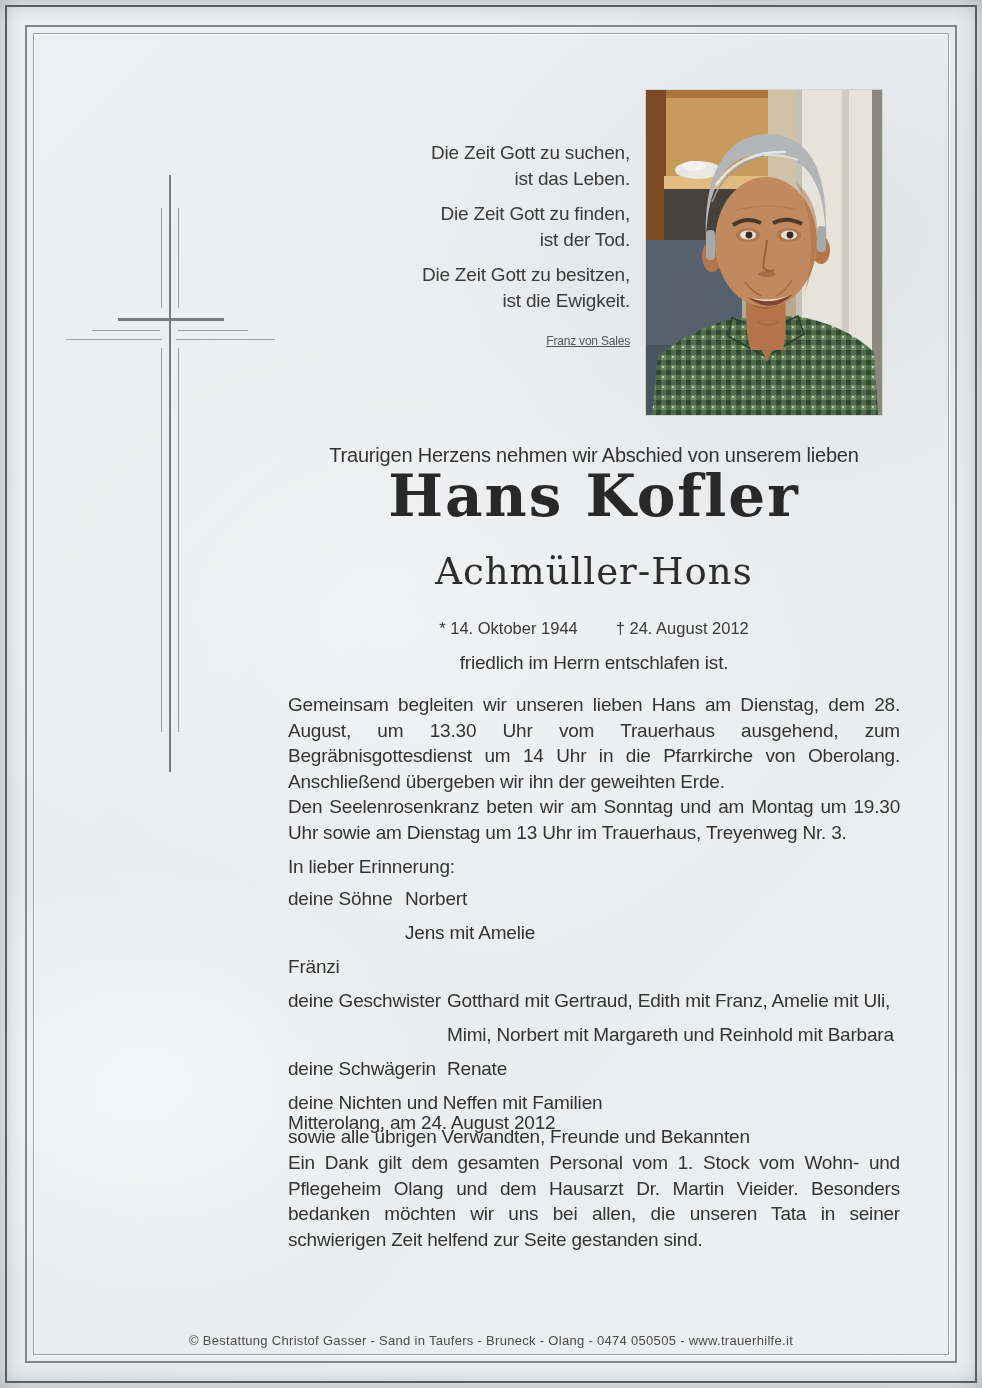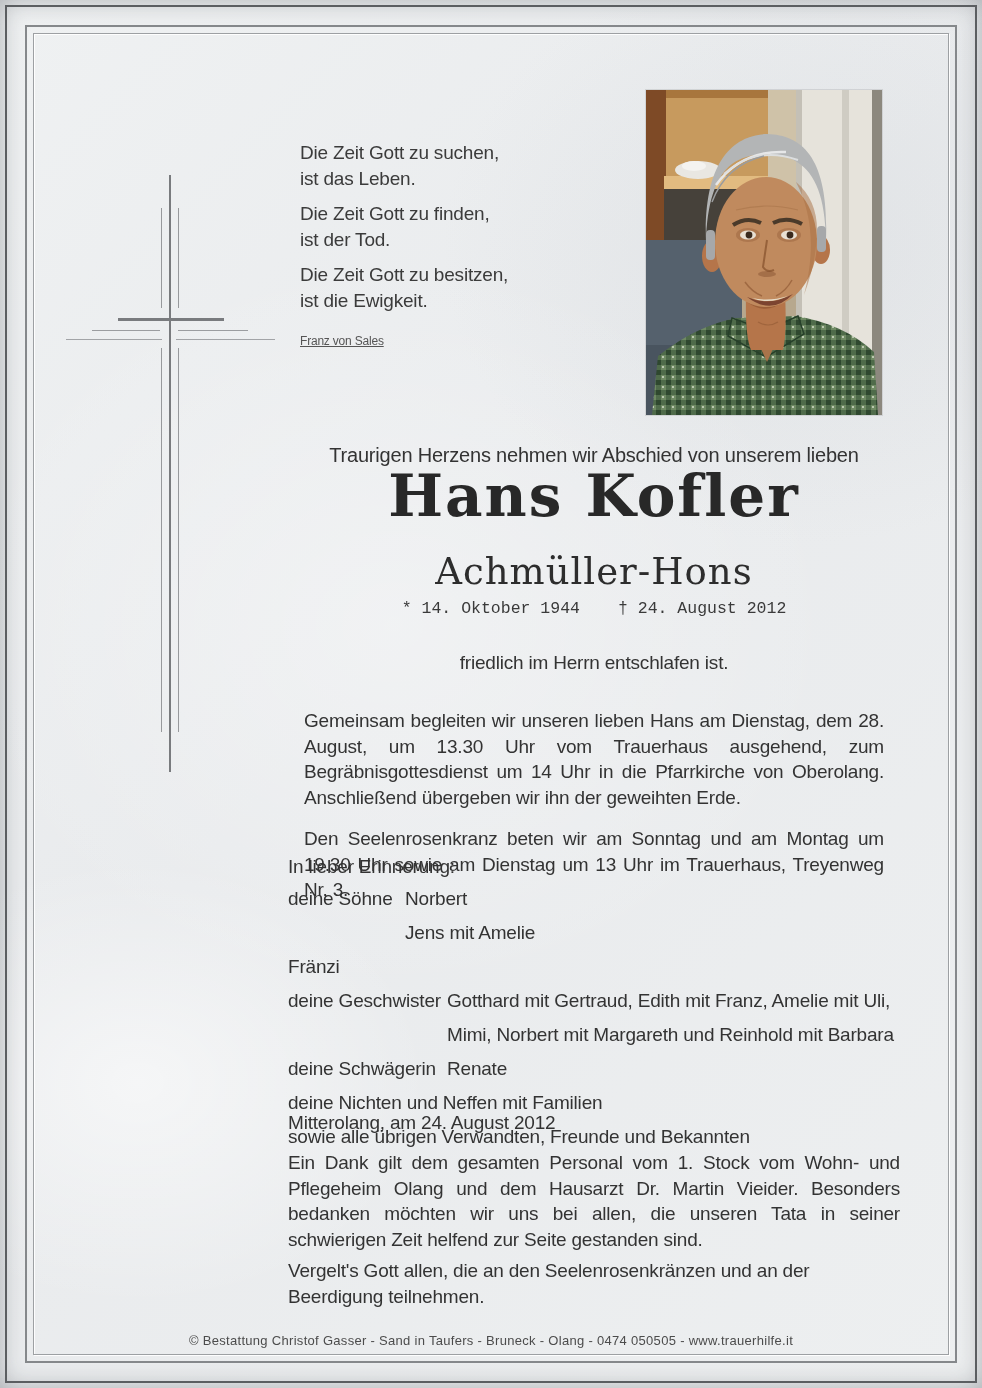--- a/index.html
+++ b/index.html
@@ -28,37 +28,37 @@
   .c-side-lu    {left:161px;top:208px;width:1px;height:100px;background:#97999c;}
   .c-side-ru    {left:178px;top:208px;width:1px;height:100px;background:#97999c;}
   .c-side-ll    {left:161px;top:348px;width:1px;height:384px;background:#97999c;}
   .c-side-rl    {left:178px;top:348px;width:1px;height:384px;background:#97999c;}
   .c-bar-thick  {left:118px;top:318px;width:106px;height:3px;background:#797b7e;}
   .c-bar-mid-l  {left:92px; top:330px;width:68px;height:1px;background:#9b9da0;}
   .c-bar-mid-r  {left:178px;top:330px;width:70px;height:1px;background:#9b9da0;}
   .c-bar-long-l {left:66px; top:339px;width:96px;height:1px;background:#a2a4a7;}
   .c-bar-long-r {left:176px;top:339px;width:99px;height:1px;background:#a2a4a7;}
   
-  .quote{position:absolute;left:300px;top:140px;width:330px;text-align:left;font-size:19px;line-height:26px;color:#3b3b3b;letter-spacing:-0.2px;}
+  .quote{position:absolute;left:300px;top:140px;width:330px;text-align:right;font-size:19px;line-height:26px;color:#3b3b3b;letter-spacing:-0.2px;}
   .quote p{margin:0 0 9px 0;}
   .quote .attr{margin-top:14px;font-size:12px;color:#555;text-decoration:underline;}
   
   .photo{position:absolute;left:646px;top:90px;width:236px;height:325px;box-shadow:0 0 0 1px rgba(90,90,90,.15);}
   .photo svg{display:block;width:100%;height:100%;}
   
   .col{position:absolute;left:288px;width:612px;}
   .center{text-align:center;}
   .intro{top:444px;font-size:20px;letter-spacing:-0.2px;color:#333;}
   .name{top:462px;font-family:"DejaVu Serif","Liberation Serif",serif;font-size:58px;font-weight:700;letter-spacing:2px;color:#282828;}
   .nickname{top:550px;font-family:"DejaVu Serif","Liberation Serif",serif;font-size:37px;letter-spacing:1px;color:#2d2d2d;}
-  .dates{top:599px;font-size:16.5px;color:#3a3a3a;font-family:Liberation Mono, monospace;}
+  .dates{top:619px;font-size:16.5px;color:#3a3a3a;}
   .dates .gap{display:inline-block;width:38px;}
   .deathlines{top:624px;font-size:19px;line-height:26px;letter-spacing:-0.2px;color:#333;}
   .para{font-size:19px;line-height:25.5px;letter-spacing:-0.2px;text-align:justify;color:#333;}
-  .para p{margin:16px;}
+  .para p{margin:0;}
   .funeral{top:692px;}
   .memory{top:856px;font-size:19px;letter-spacing:-0.2px;color:#333;}
   .memory .head{margin-bottom:6px;}
   .memory .row{display:flex;line-height:26px;margin-top:8px;}
   .memory .lbl{flex:0 0 auto;}
   .memory .lbl.w1{width:117px;}
   .memory .lbl.w2{width:159px;}
   .memory .val{flex:1 1 auto;}
   .placedate{top:1112px;font-size:19px;letter-spacing:-0.2px;color:#333;}
   .thanks{top:1150px;}
@@ -212,17 +212,16 @@
     </div>
     <div class="row">
       <span class="val">sowie alle übrigen Verwandten, Freunde und Bekannten</span>
     </div>
   </div>
 
   <div class="col placedate">Mitterolang, am 24. August 2012</div>
 
   <div class="col para thanks">Ein Dank gilt dem gesamten Personal vom 1. Stock vom Wohn- und Pflegeheim Olang und dem Hausarzt Dr. Martin Vieider. Besonders bedanken möchten wir uns bei allen, die unseren Tata in seiner schwierigen Zeit helfend zur Seite gestanden sind.</div>
 
-  <div class="col para vergelt">Vergelt's Gott allen, die an den Seelenrosenkränzen und an der Beerdigung teilnehmen.</div>
 
   <div class="footer">© Bestattung Christof Gasser - Sand in Taufers - Bruneck - Olang - 0474 050505 - www.trauerhilfe.it</div>
 
 </div>
 
 </body></html>

